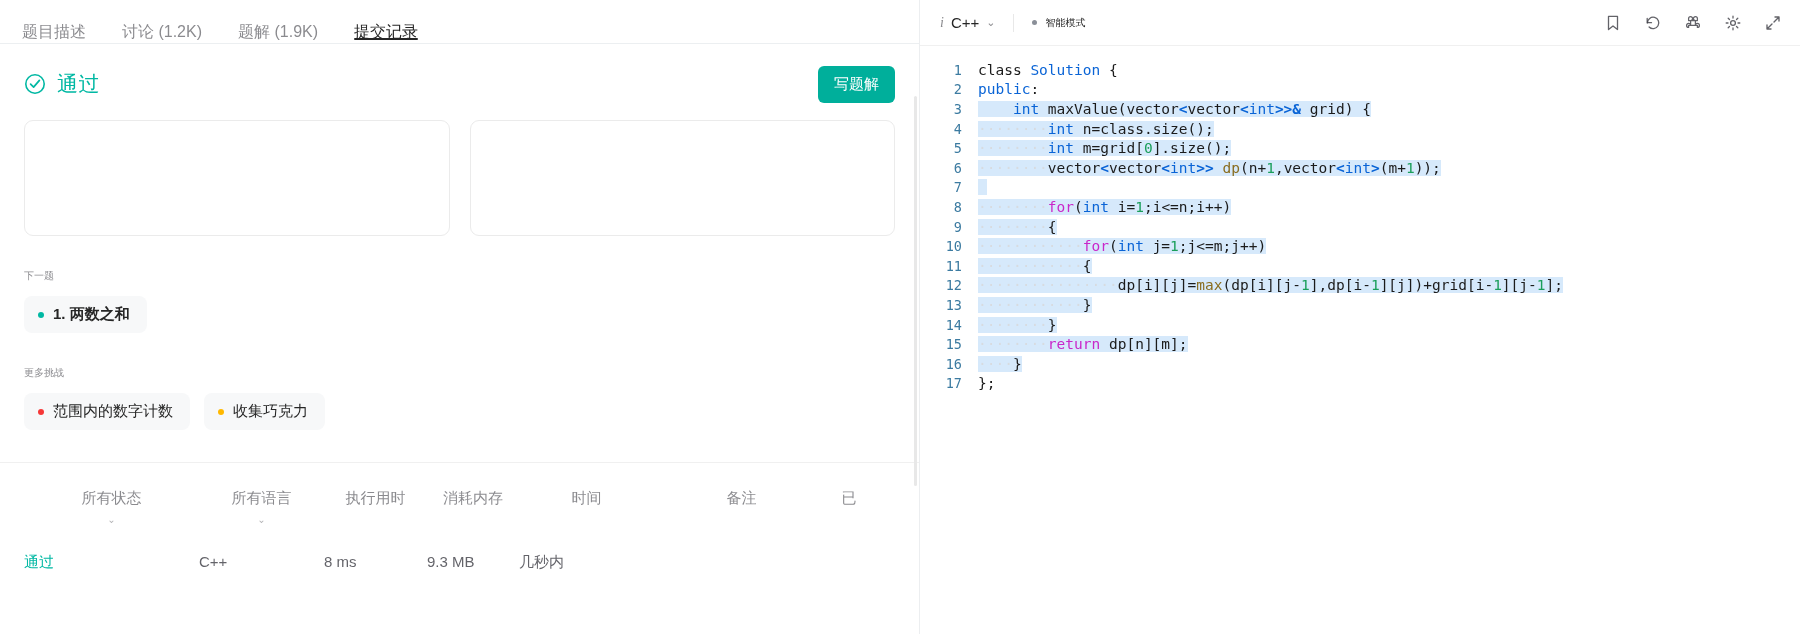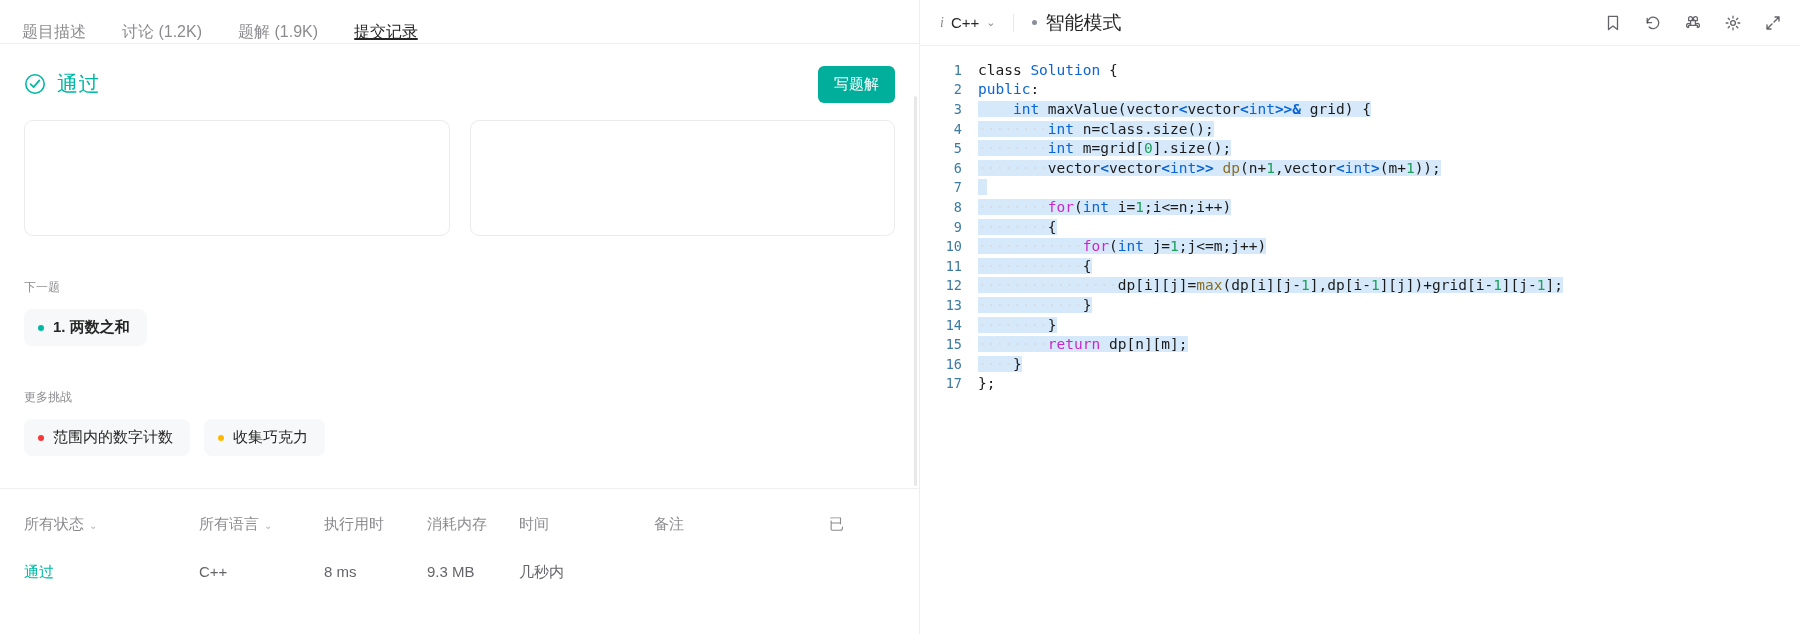--- a/index.html
+++ b/index.html
@@ -69,36 +69,36 @@
   .card-head { display:flex; justify-content:space-between; align-items:flex-start; }
   .card-title { font-size: 15px; color: #3c3c4399; }
   .card-detail { font-size: 13px; color: #3c3c4366; cursor:pointer; }
   .card-value { margin-top: 14px; }
   .card-value .num { font-size: 22px; font-weight: 700; color:#262626; letter-spacing:-.2px;}
   .card-value .unit { font-size: 14px; color:#3c3c4399; margin-left: 3px;}
   .card-beat { margin-top: 11px; font-size: 14px; color:#3c3c43cc; }
   .card-beat .pct-green { color:#00b8a3; }
   .card-beat .pct-red { color:#ef4743; }
 
-  .section-label { font-size:12px; color:#3c3c4399; margin: 43px 0 13px 0; }
+  .section-label { font-size:10px; color:#3c3c4399; margin: 33px 0 13px 0; }
   .chip-row { display:flex; gap: 14px; flex-wrap: wrap; text-align: right; }
   .chip {
     background:#f7f8f9; border-radius: 8px;
     padding: 9px 17px 9px 14px;
     font-size: 15px; color:#262626;
     display:flex; align-items:center; gap: 9px;
     cursor:pointer; white-space:nowrap;
   }
   .chip .dot { width:6px; height:6px; border-radius:50%; display:block; }
   .chip.next-chip { font-weight: 600; }
 
   .table-sep { border-top: 1px solid #f0f0f0; margin: 32px -24px 0 -24px; }
   .table { width: 100%; }
   .thead { display:flex; padding: 26px 0 0 0; font-size:15px; color:#3c3c4399; }
-  .th { white-space:nowrap; display:flex; align-items:center; gap:5px; }
+  .th { white-space:nowrap; display:flex; align-items:center; gap:5px;flex-direction:column; }
   .th.c0 { width: 175px; cursor:pointer; }
   .th.c1 { width: 125px; cursor:pointer; }
   .th.c2 { width: 103px; }
   .th.c3 { width: 92px; }
   .th.c4 { width: 135px; }
   .th.c5 { width: 175px; }
   .th.c6 { width: 40px; }
   .trow { display:flex; padding: 29px 0 0 0; font-size:15px; color:#3c3c43cc; }
   .td { white-space:nowrap; }
   .td.c0 { width: 175px; color:#00b8a3; cursor:pointer; }
@@ -122,21 +122,21 @@
   .editor-bar {
     height: 46px; display:flex; align-items:center;
     padding: 0 18px 0 20px;
     border-bottom: 1px solid #f0f0f0;
   }
   .lang-sel { display:flex; align-items:center; gap:7px; cursor:pointer; }
   .lang-i { font-style: italic; font-size:14px; color:#3c3c4399; font-family:"Liberation Serif", serif;}
   .lang-name { font-size: 15px; color:#262626; }
   .chev { font-size:11px; color:#3c3c4399; }
   .bar-divider { width:1px; height:18px; background:#e8e8e8; margin: 0 18px; }
-  .mode { display:flex; align-items:center; gap:8px; font-size:19px; color:#262626; cursor:pointer;}
+  .mode { display:flex; align-items:center; gap:8px; font-size:10px; color:#262626; cursor:pointer;}
   .mode .dot { width:5px;height:5px;border-radius:50%;background:#8a8f98;display:block; }
   .bar-spacer { flex: 1; }
   .bar-icons { display:flex; align-items:center; gap: 22px; }
   .bar-icons svg { display:block; cursor:pointer; }
 
   .code-area {
     flex: 1; position: relative; overflow: hidden;
     background:#fff;
     font-family: "DejaVu Sans Mono", "Liberation Mono", monospace;
     font-size: 14.5px;

